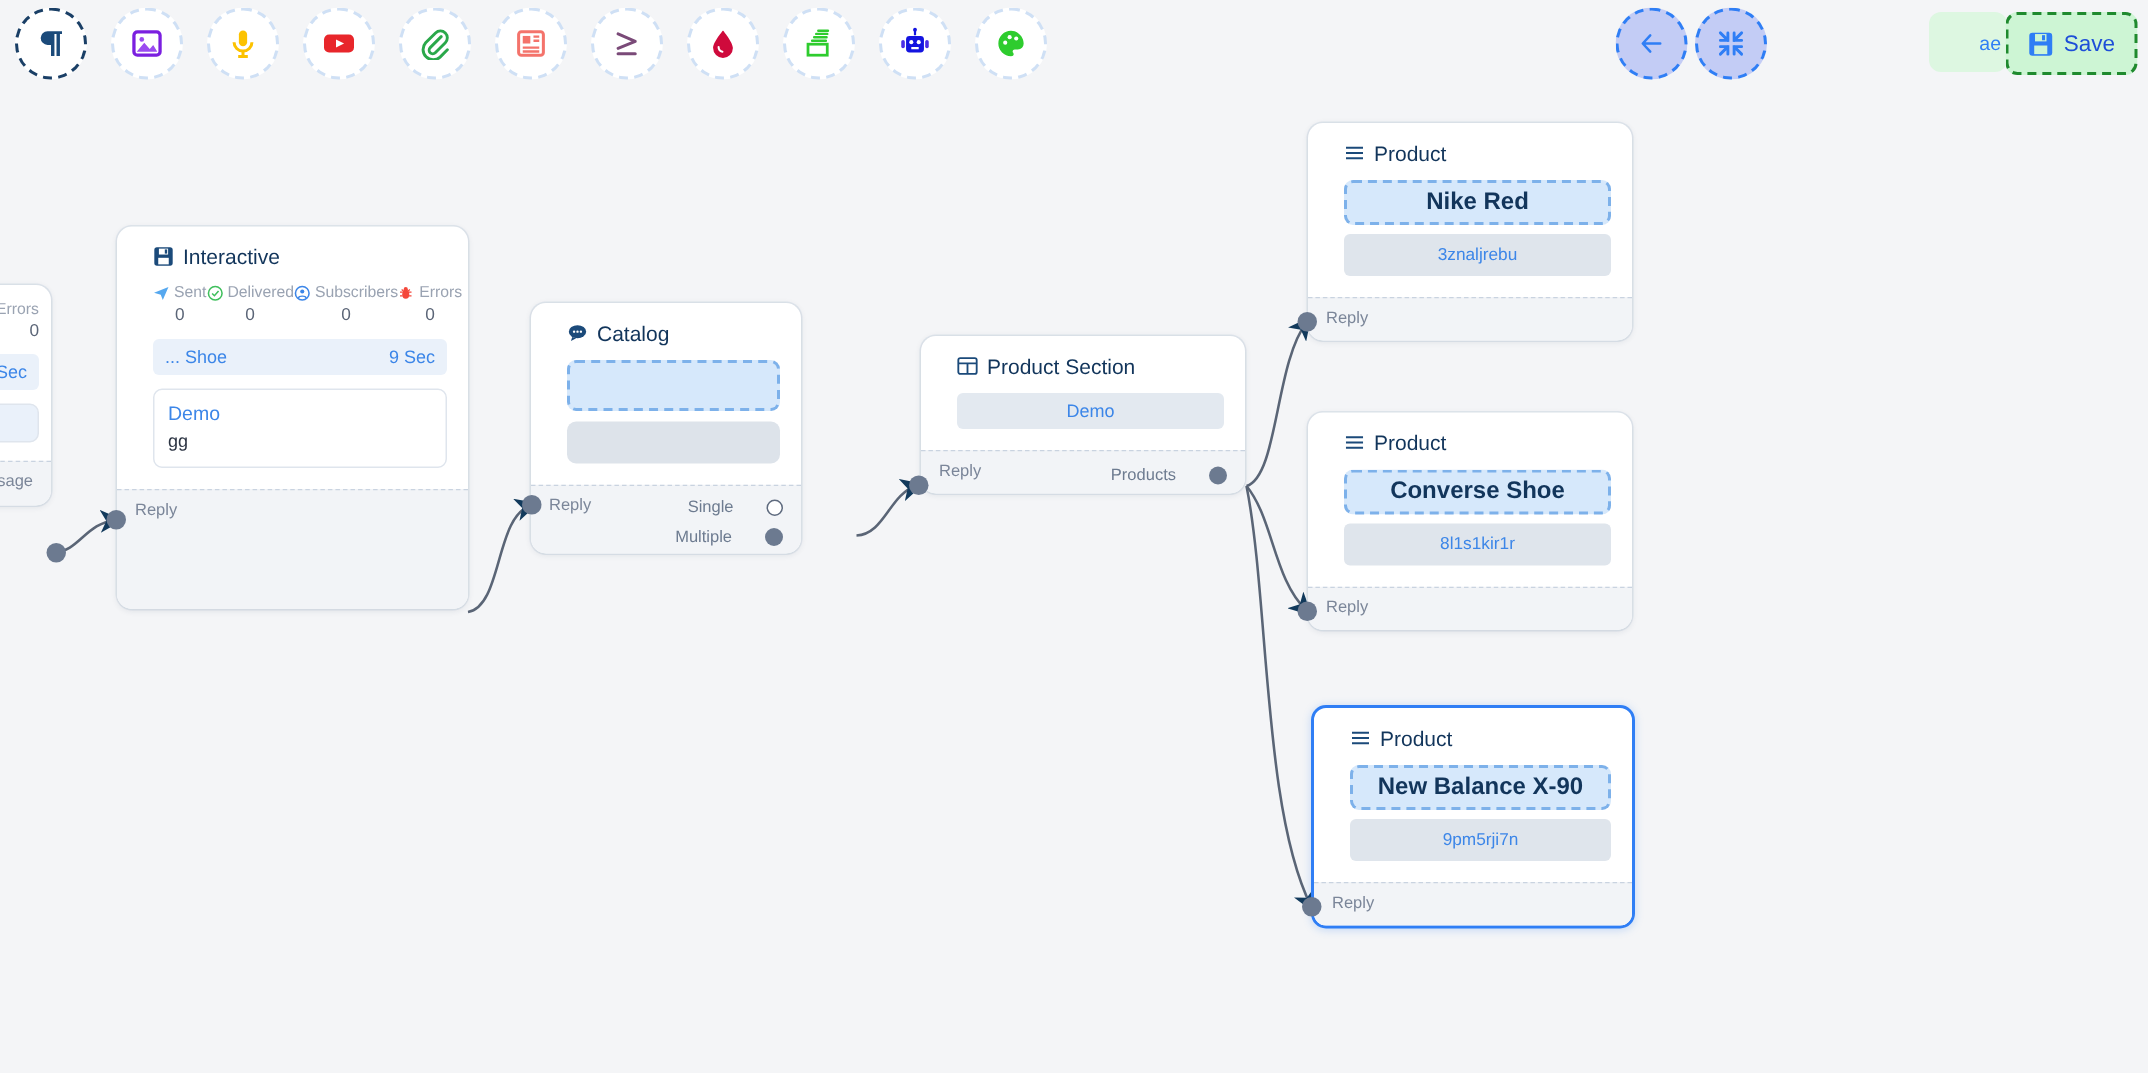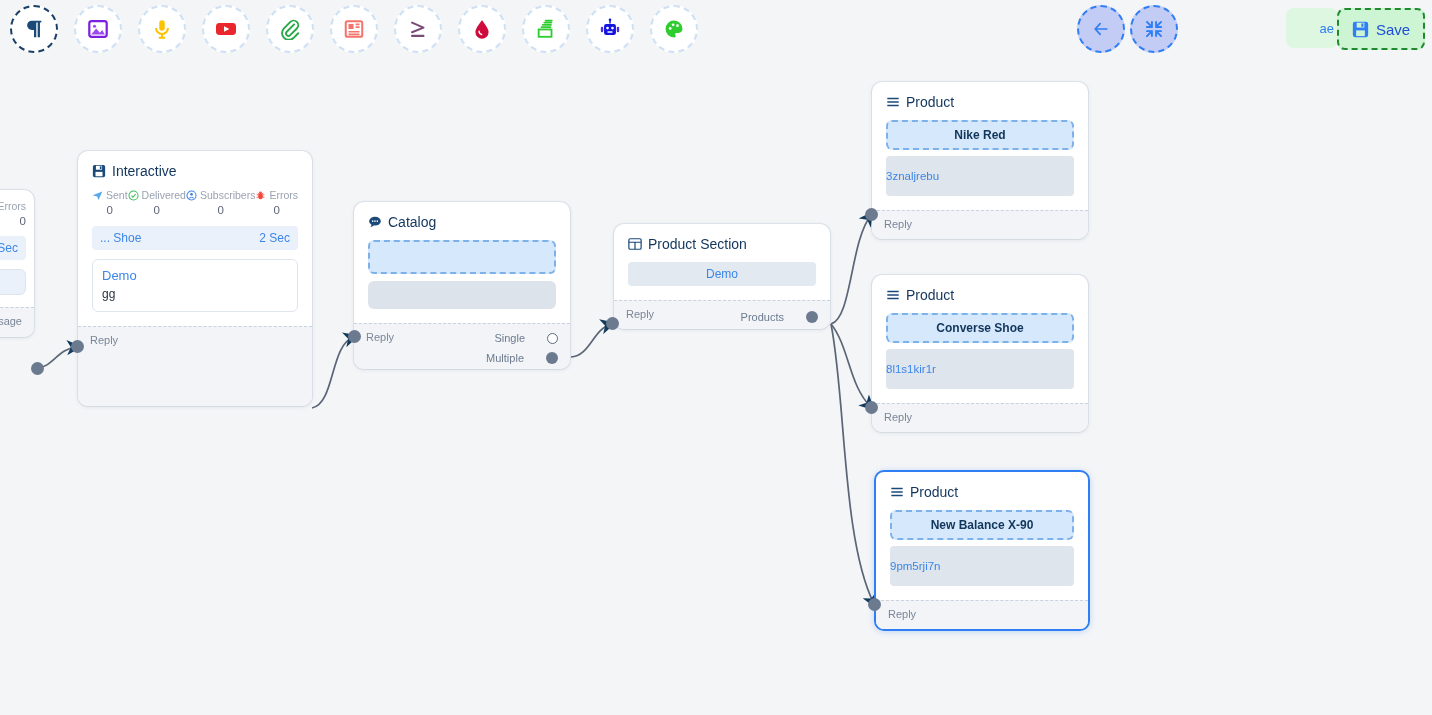--- a/index.html
+++ b/index.html
@@ -47,21 +47,21 @@
   }
   .save-btn .label { color: #1d4ed8; font-size: 15px; }
   .edges { position: absolute; inset: 0; pointer-events: none; }
 
   .node {
     position: absolute;
     background: #ffffff;
     border-radius: 10px;
     box-shadow: 0 1px 4px rgba(30,45,80,0.10), 0 0 0 1px rgba(210,218,230,0.55);
   }
-  .node .body { padding: 12px 14px 14px 14px; }
+  .node .body { padding: 12px 14px 14px 24px; }
   .node .title {
     display: flex; align-items: center; gap: 6px;
     font-size: 14px; color: #12355b; font-weight: 400;
     margin-bottom: 10px;
   }
   .node .title svg { display: block; }
 
   .footer {
     border-top: 1px dashed #c9d3e0;
     background: #f2f4f7;
@@ -115,25 +115,25 @@
     height: 24px; border-radius: 4px; background: #e3e9f0;
     display: flex; align-items: center; justify-content: center;
     color: #3c86e8; font-size: 12px;
   }
 
   
   .prod-name {
     height: 30px; border-radius: 6px;
     background: #d6e8fb; border: 2px dashed #7db1ea;
     display: flex; align-items: center; justify-content: center;
-    color: #12355b; font-size: 12px; font-weight: bold; margin-bottom: 6px;
+    color: #12355b; font-size: 16px; font-weight: bold; margin-bottom: 6px;
   }
   .prod-sku {
-    height: 40px; border-radius: 4px; background: #dfe5ec;
-    display: flex; align-items: center; 
+    height: 28px; border-radius: 4px; background: #dfe5ec;
+    display: flex; align-items: center; justify-content: center;
     color: #3c86e8; font-size: 11.5px;
   }
   .node.selected {
     border: 2px solid #2f7ef5;
     box-shadow: 0 1px 6px rgba(47,126,245,0.25);
   }
   .node.selected .footer { border-radius: 0 0 8px 8px; }
 
   .dot { position: absolute; width: 13px; height: 13px; border-radius: 50%;
          background: #6c7a90; }
@@ -228,35 +228,35 @@
               <path d="M2.4 7 H5 M11 7 H13.6 M2.4 10.6 H5 M11 10.6 H13.6 M4 4.4 L6 6 M12 4.4 L10 6" stroke="#f4473b" stroke-width="1.2" fill="none"></path>
             </svg>
             <span>Errors</span>
           </div>
           <div class="s-val">0</div>
         </div>
       </div>
 
       <div class="delay-row">
         <span>... Shoe</span>
-        <span>2 Sec</span>
+        <span>9 Sec</span>
       </div>
 
       <div class="msg-box">
         <div class="m-title">Demo</div>
         <div class="m-text">gg</div>
       </div>
     </div>
 
     <div class="footer" style="min-height:80px;">
       <div class="reply">Reply</div>
     </div>
   </div>
 
-  <div class="node" style="left:354px; top:202px; width:216px;">
+  <div class="node" style="left:354px; top:202px; width:180px;">
     <div class="body">
       <div class="title">
         <svg width="14" height="14" viewBox="0 0 16 16">
           <ellipse cx="8" cy="7" rx="6.6" ry="5" fill="#1b4a7a"></ellipse>
           <path d="M4 11 L3 14 L7 12 Z" fill="#1b4a7a"></path>
           <circle cx="5.4" cy="7" r="0.9" fill="#ffffff"></circle>
           <circle cx="8" cy="7" r="0.9" fill="#ffffff"></circle>
           <circle cx="10.6" cy="7" r="0.9" fill="#ffffff"></circle>
         </svg>
         <span>Catalog</span>

